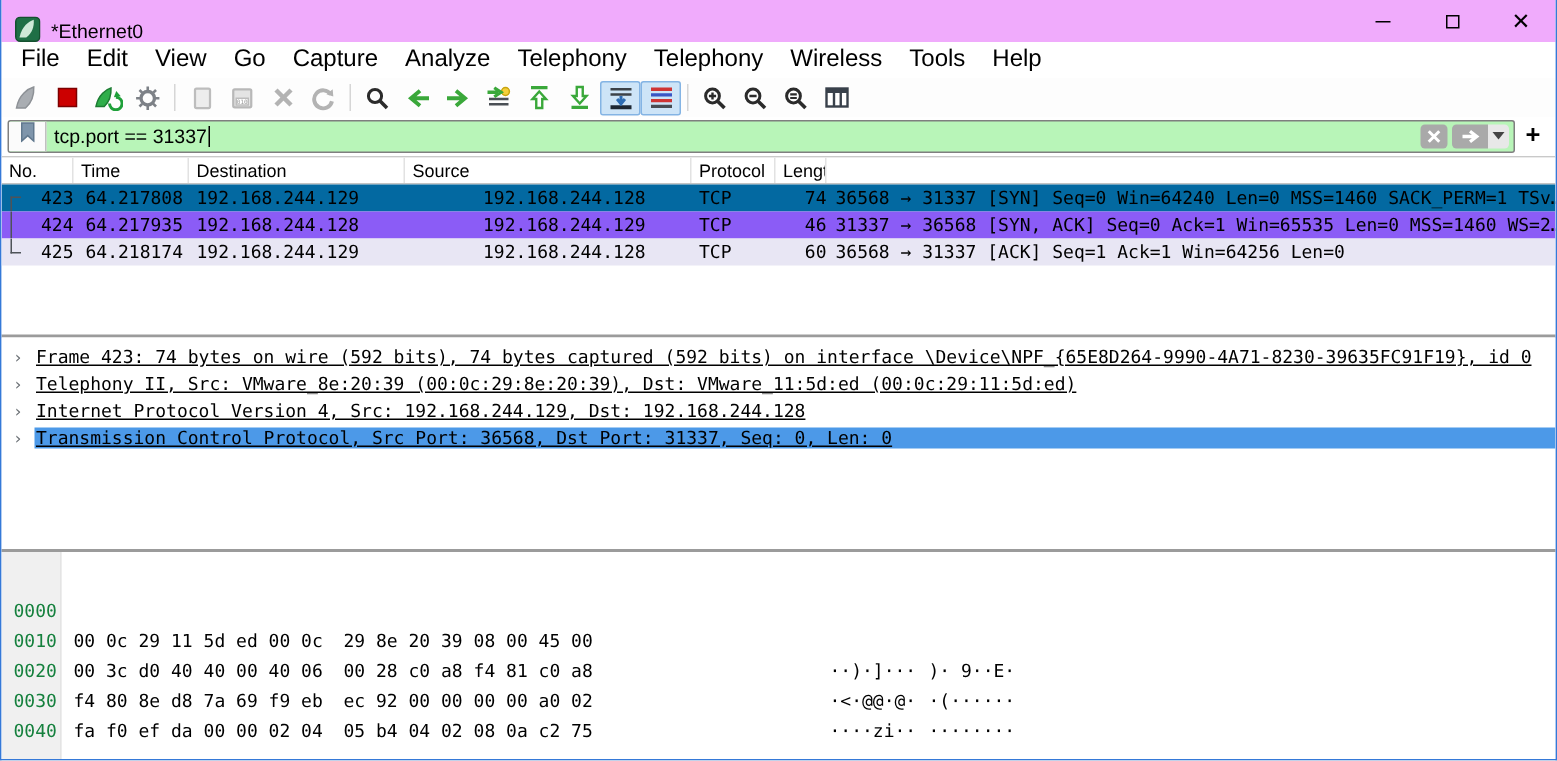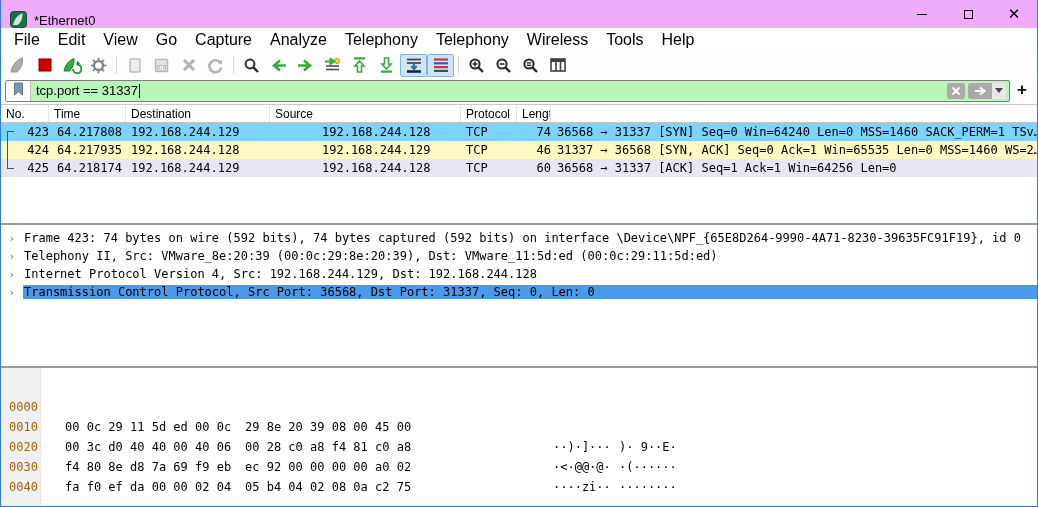--- a/index.html
+++ b/index.html
@@ -49,41 +49,41 @@
   .c-gutter { width:14px; flex:none; position:relative; }
   .c-no { width:34px; flex:none; justify-content:flex-end; }
   .c-time { width:77px; flex:none; padding-left:8px; }
   .c-src { width:191px; flex:none; padding-left:5px; }
   .c-dst { width:144px; flex:none; padding-left:5px; }
   .c-proto { width:56px; flex:none; padding-left:5px; }
   .c-len { width:34px; flex:none; justify-content:flex-end; }
   .c-info { flex:1; padding-left:6px; }
   .h-no { width:48px; }  .h-time { width:77px; } .h-src { width:191px; } .h-dst { width:144px; }
   .h-proto { width:56px; } .h-len { width:34px; } .h-info { flex:1; border-right:none !important; }
-  .row-syn1 { background:#7dd3fc;align-items:flex-end; }
-  .row-syn2 { background:#fef9c3; }
+  .row-syn1 { background:#0369a1;align-items:flex-end; }
+  .row-syn2 { background:#8b5cf6; }
   .row-ack  { background:#e8e6f4; }
   .row-syn1 .c-gutter::before { content:""; position:absolute; left:6px; top:8px; right:1px; bottom:0; border-left:1px solid #4e5358; border-top:1px solid #4e5358; }
   .row-syn2 .c-gutter::before { content:""; position:absolute; left:6px; top:0; bottom:0; border-left:1px solid #4e5358; }
   .row-ack  .c-gutter::before { content:""; position:absolute; left:6px; top:0; right:1px; height:9px; border-left:1px solid #4e5358; border-bottom:1px solid #4e5358; }
   
   .splitter { height:2px; background:#9b9b9b; flex:none; }
   
   .details { height:141px; flex:none; background:#fff; padding-top:4px; font-family:"DejaVu Sans Mono", monospace; font-size:12px; overflow:hidden; }
   .dt-row { display:flex; height:18px; align-items:center; white-space:nowrap; }
   .dt-arrow { width:22px; flex:none; text-align:center; color:#6a6f74; font-size:11px; font-family:"DejaVu Sans", sans-serif; }
-  .dt-text { flex:1; overflow:hidden; padding-left:1px; }
+  .dt-text { flex:1; overflow:hidden; padding-left:1px;text-decoration:underline; }
   .dt-row.selected .dt-text { background:#4c99e8; }
   
   .hexpane { flex:1; background:#fff; position:relative; font-family:"DejaVu Sans Mono", monospace; font-size:12px; overflow:hidden; }
   .offset-strip { position:absolute; left:0; top:0; bottom:0; width:40px; background:#f0f0f0; border-right:1px solid #e4e4e4; }
   .hexrows { position:relative; padding-top:9px; }
   .hx-row { position:relative; height:20px; line-height:20px; white-space:pre; }
-  .hx-offset { position:absolute; left:8px; color:#a16207; }
-  .hx-bytes { position:absolute; left:64px; }
+  .hx-offset { position:absolute; left:8px; color:#15803d; }
+  .hx-bytes { position:absolute; left:48px; }
   .hx-b1 { display:inline-block; width:180px; }
   .hx-ascii { position:absolute; left:552px; }
   .hx-a1 { display:inline-block; width:66px; }
 </style>
 </head>
 <body>
 
 <div class="window">
 
   <div class="titlebar">

